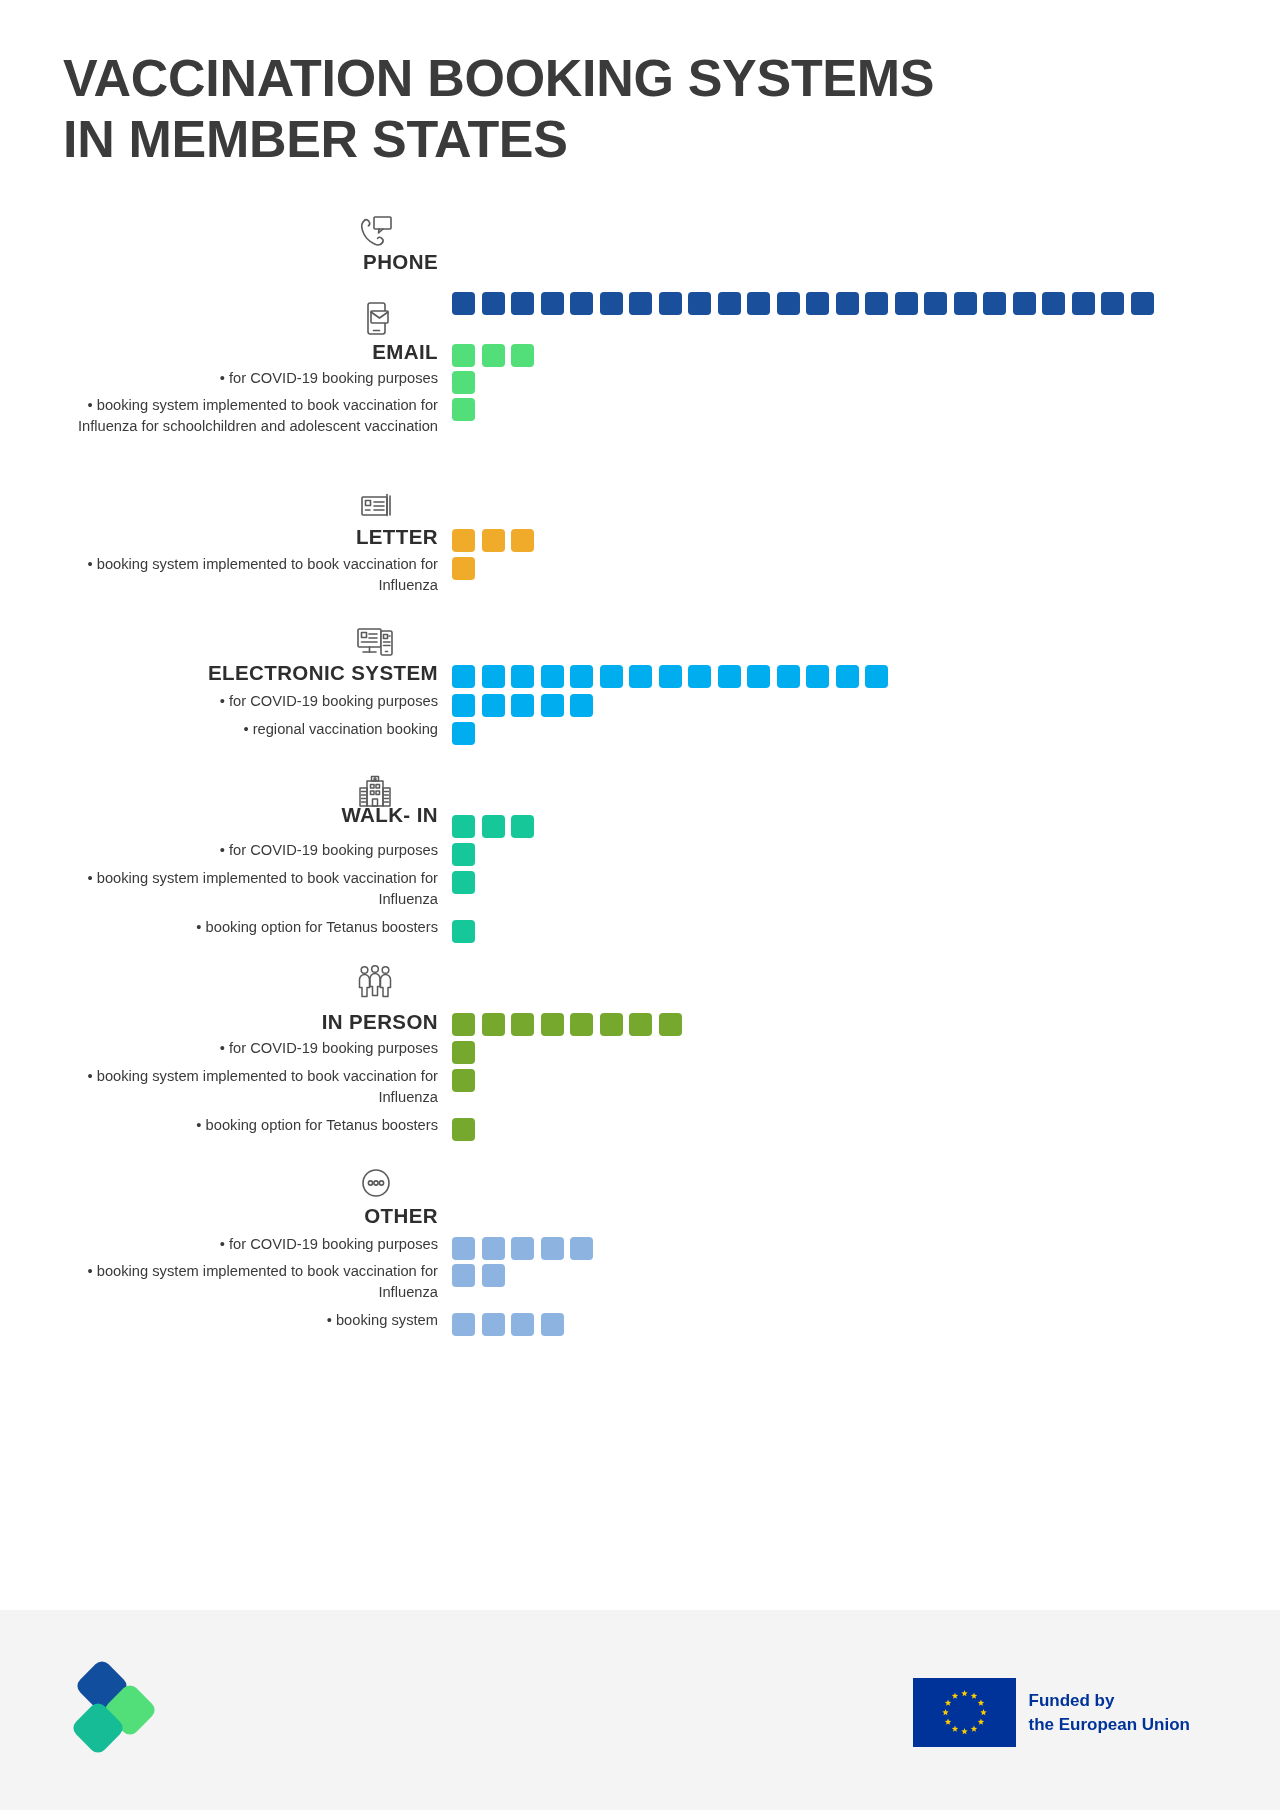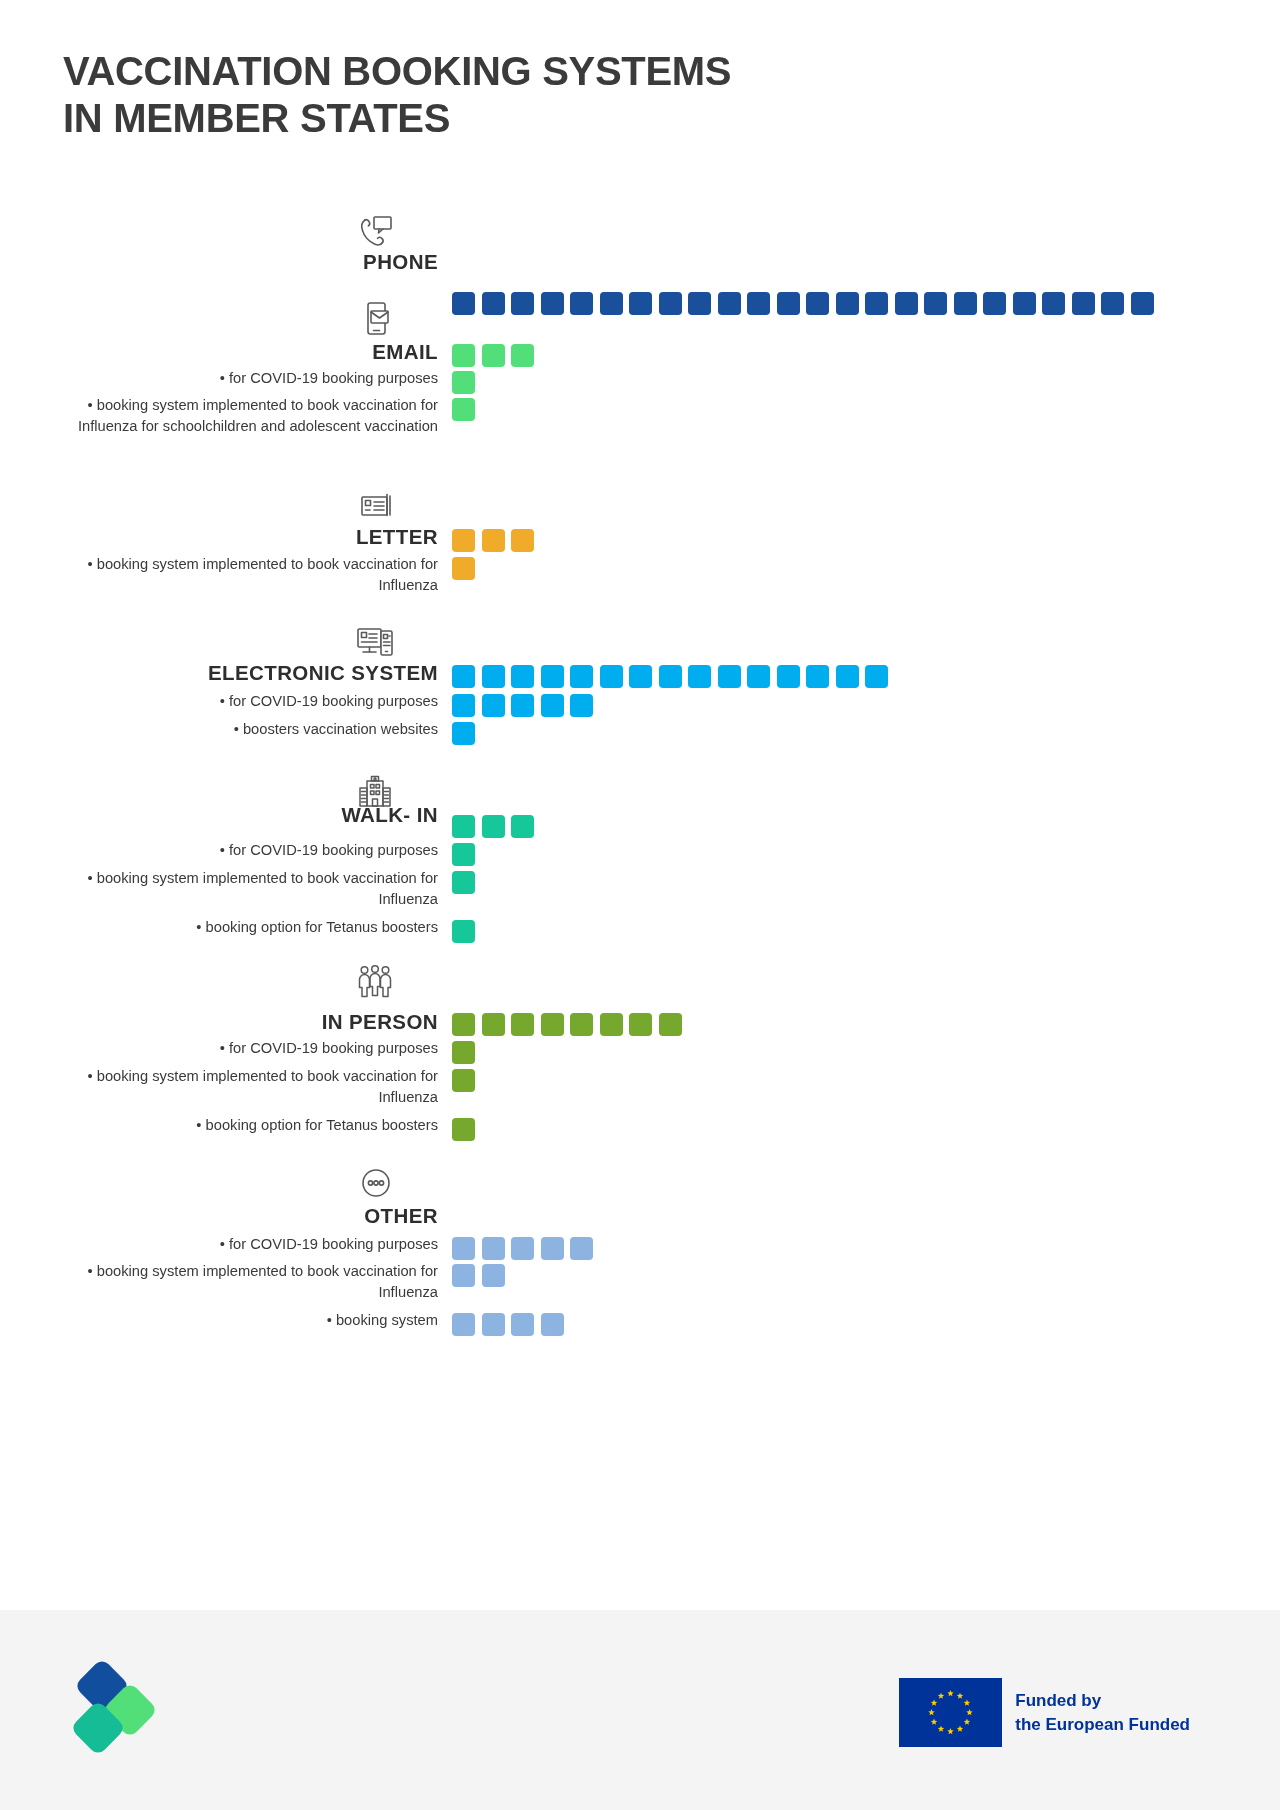--- a/index.html
+++ b/index.html
@@ -17,21 +17,21 @@
     position: relative;
     overflow: hidden;
   }
 
   
   .title {
     position: absolute;
     left: 63px;
     top: 48px;
     font-family: "Liberation Sans", sans-serif;
-    font-size: 40px;
+    font-size: 52px;
     font-weight: bold;
     line-height: 1.17;
     letter-spacing: -0.3px;
     color: #3b3b3b;
     text-transform: uppercase;
     white-space: pre-line;
   }
 
   
   .chart {
@@ -282,21 +282,21 @@
         <div class="cell" style="background: rgb(0, 174, 239);"></div>
       </div>
       <div class="label-col sub-label" style="top: 691px;">• for COVID-19 booking purposes</div>
       <div class="bar-row" style="top: 694px;">
         <div class="cell" style="background: rgb(0, 174, 239);"></div>
         <div class="cell" style="background: rgb(0, 174, 239);"></div>
         <div class="cell" style="background: rgb(0, 174, 239);"></div>
         <div class="cell" style="background: rgb(0, 174, 239);"></div>
         <div class="cell" style="background: rgb(0, 174, 239);"></div>
       </div>
-      <div class="label-col sub-label" style="top: 719px;">• boosters vaccination websites</div>
+      <div class="label-col sub-label" style="top: 719px;">• regional vaccination booking</div>
       <div class="bar-row" style="top: 722px;">
         <div class="cell" style="background: rgb(0, 174, 239);"></div>
       </div>
     </div>
     <div class="group">
       <div class="icon-wrap" style="top: 772px;"><svg width="42" height="42" viewBox="0 0 42 42" fill="none" stroke="#5a5a5a" stroke-width="1.5" stroke-linecap="round" stroke-linejoin="round">
       <rect x="13" y="9" width="16" height="25"></rect>
       <rect x="17.5" y="4.5" width="7" height="4.5"></rect>
       <path d="M21 5.6v2.8M19.7 7h2.6"></path>
       <rect x="16.5" y="12.5" width="3.5" height="3.5"></rect>
@@ -418,17 +418,17 @@
           <polygon points="61.00,47.55 61.85,49.78 64.23,49.90 62.38,51.40 63.00,53.71 61.00,52.40 59.00,53.71 59.62,51.40 57.77,49.90 60.15,49.78" fill="#ffcc00"></polygon>
           <polygon points="51.50,50.10 52.35,52.33 54.73,52.45 52.88,53.95 53.50,56.25 51.50,54.95 49.50,56.25 50.12,53.95 48.27,52.45 50.65,52.33" fill="#ffcc00"></polygon>
           <polygon points="42.00,47.55 42.85,49.78 45.23,49.90 43.38,51.40 44.00,53.71 42.00,52.40 40.00,53.71 40.62,51.40 38.77,49.90 41.15,49.78" fill="#ffcc00"></polygon>
           <polygon points="35.05,40.60 35.90,42.83 38.28,42.95 36.42,44.45 37.04,46.75 35.05,45.45 33.05,46.75 33.67,44.45 31.81,42.95 34.19,42.83" fill="#ffcc00"></polygon>
           <polygon points="32.50,31.10 33.35,33.33 35.73,33.45 33.88,34.95 34.50,37.25 32.50,35.95 30.50,37.25 31.12,34.95 29.27,33.45 31.65,33.33" fill="#ffcc00"></polygon>
           <polygon points="35.05,21.60 35.90,23.83 38.28,23.95 36.42,25.45 37.04,27.75 35.05,26.45 33.05,27.75 33.67,25.45 31.81,23.95 34.19,23.83" fill="#ffcc00"></polygon>
           <polygon points="42.00,14.65 42.85,16.87 45.23,16.99 43.38,18.49 44.00,20.80 42.00,19.50 40.00,20.80 40.62,18.49 38.77,16.99 41.15,16.87" fill="#ffcc00"></polygon>
         </svg></div>
     <div class="eu-text">
       <span>Funded by</span>
-      <span>the European Funded</span>
+      <span>the European Union</span>
     </div>
   </div>
 
 </div>
 
 </body></html>

